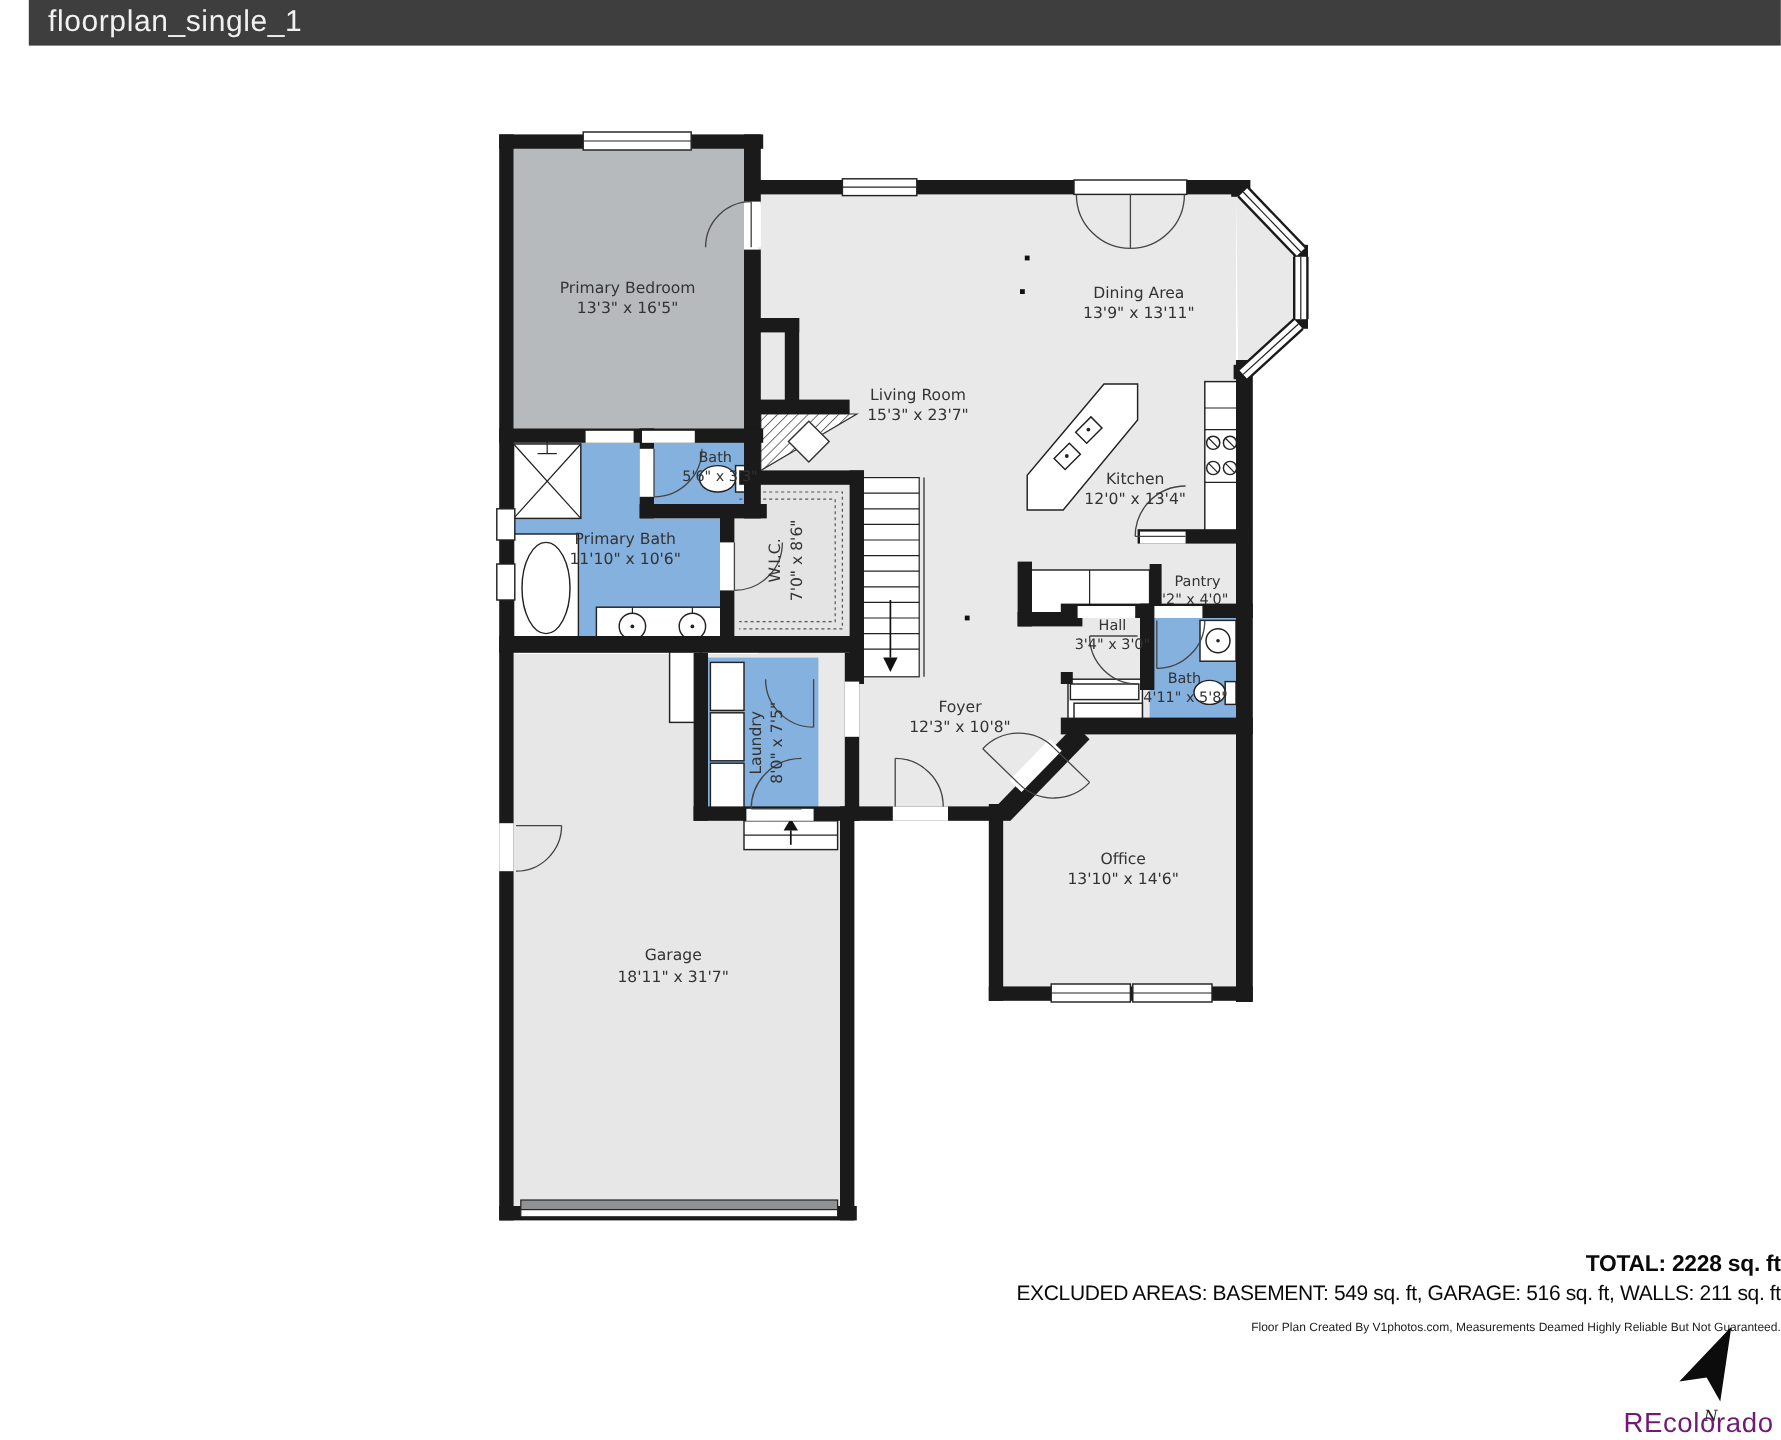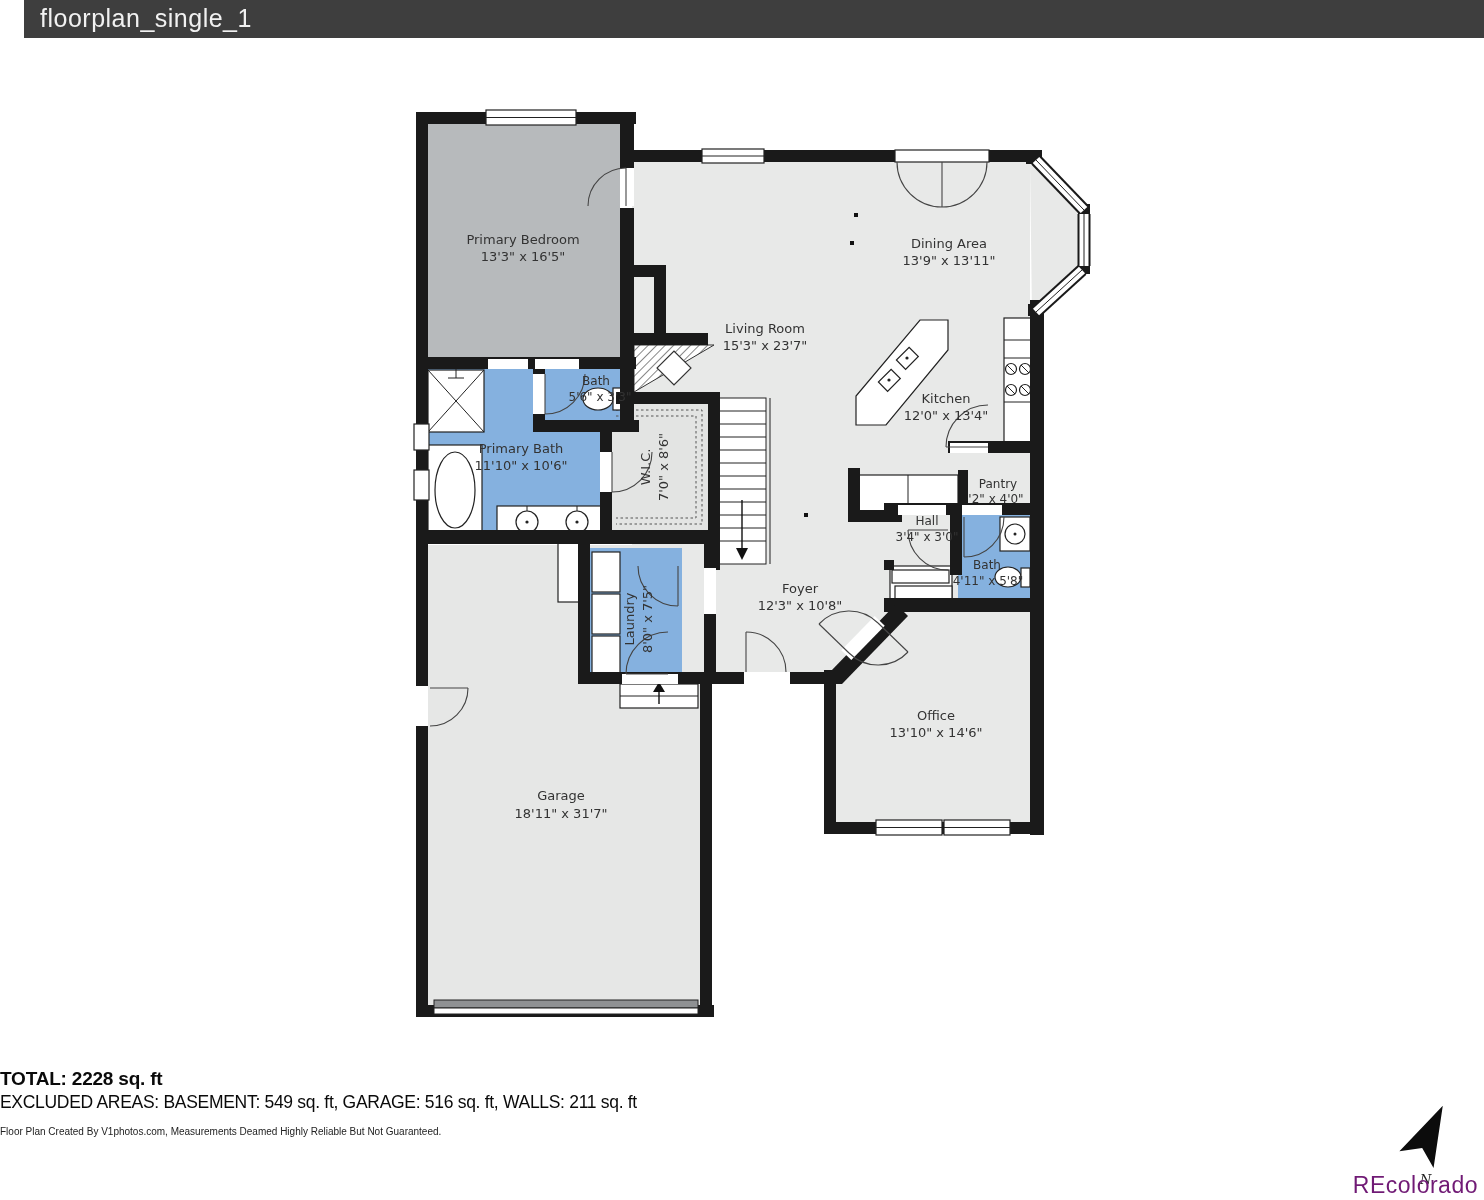--- a/index.html
+++ b/index.html
@@ -1,20 +1,20 @@
 <!DOCTYPE html>
 <html><head>
 <meta charset="utf-8">
 <style>
   html,body{margin:0;padding:0;background:#fff;}
   body{width:1484px;height:1200px;position:relative;font-family:"Liberation Sans",sans-serif;overflow:hidden;}
   .titlebar{position:absolute;top:0;left:0;width:100%;height:38px;background:#3e3e3e;color:#f1f1f1;
             font-size:25px;line-height:37px;padding-left:16px;box-sizing:border-box;letter-spacing:.5px;margin-left:24px;}
   .plan-wrap{position:absolute;top:0;left:0;width:1484px;height:1200px;text-align:center;}
-  .summary{position:absolute;top:1068px;left:0;width:100%;text-align:left;color:#0a0a0a;}
+  .summary{position:absolute;top:1043px;left:0;width:100%;text-align:right;color:#0a0a0a;}
   .summary .l1{font-size:19px;font-weight:bold;letter-spacing:-0.2px;}
   .summary .l2,.summary .l3{font-size:17.5px;letter-spacing:-0.3px;margin-top:2px;}
   .summary .l4{font-size:10px;font-weight:normal;color:#222;margin-top:13px;letter-spacing:0;}
   .watermark{position:absolute;right:6px;bottom:1px;font-size:23px;color:#701a75;letter-spacing:.5px;}
   .north{position:absolute;left:1382px;top:1100px;width:100px;height:100px;}
   .north .n-label{font-family:"DejaVu Serif",serif;font-style:italic;font-size:13px;fill:#222;}
   .lbl{font-family:"DejaVu Sans",sans-serif;font-size:13px;fill:#333;text-anchor:middle;}
   .lbl-sm{font-family:"DejaVu Sans",sans-serif;font-size:12px;fill:#333;text-anchor:middle;}
   svg .wall{fill:#1a1a1a;}
   svg .fix{fill:#fff;stroke:#222;stroke-width:1.2;}

